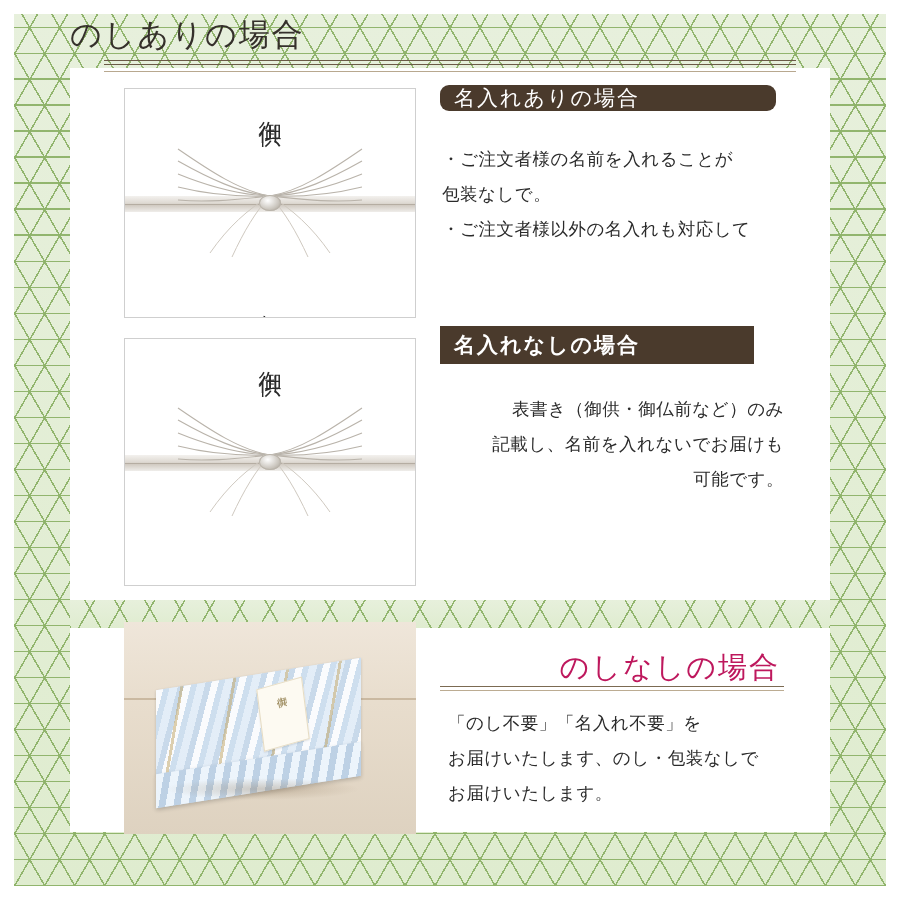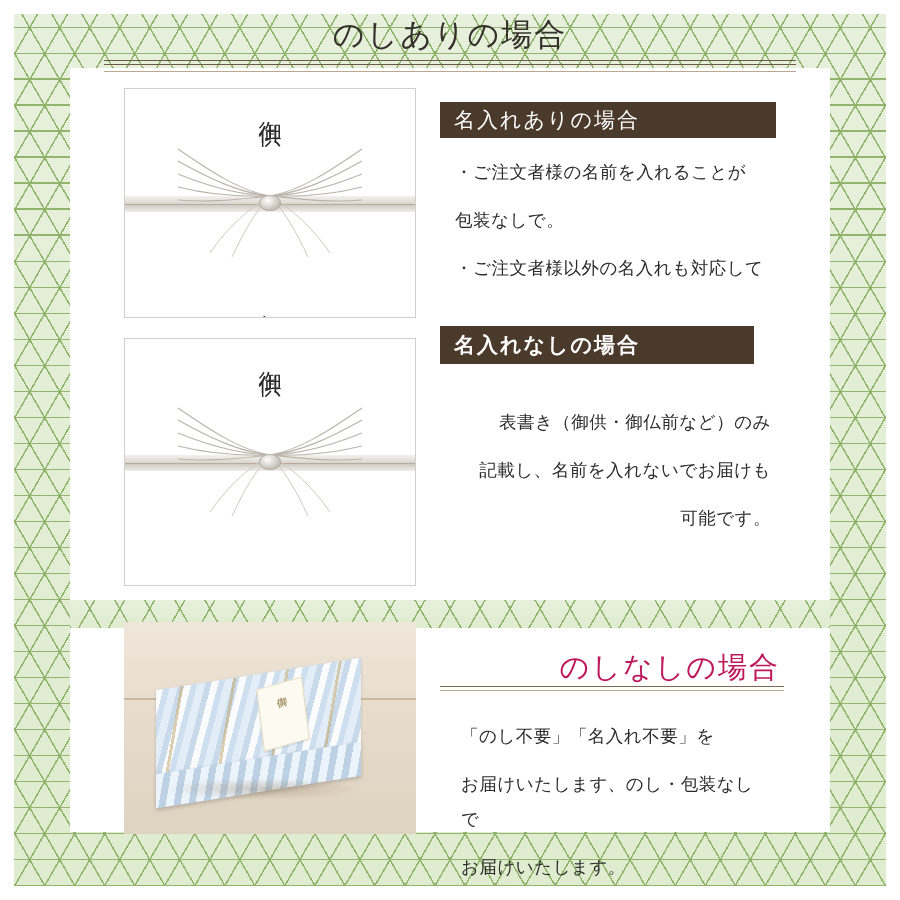--- a/index.html
+++ b/index.html
@@ -45,21 +45,21 @@
     height: 764px;
     background: #ffffff;
   }
 
   
   .title-wrap {
     position: absolute;
     left: 70px;
     top: 16px;
     width: 760px;
-    text-align: center;
+    text-align: left;
   }
   .main-title {
     font-size: 31px;
     letter-spacing: 2px;
     color: #35302b;
     font-weight: normal;
     margin: 0;
     line-height: 1.2;
   }
   .title-rules {
@@ -145,35 +145,35 @@
     position: absolute;
     background: #4a3a2c;
     color: #ffffff;
     font-size: 21px;
     letter-spacing: 2px;
     display: flex;
     align-items: center;
     padding-left: 14px;
     box-sizing: border-box;
   }
-  .brown-bar.b1 { left: 440px; top: 102px;  width: 336px; height: 36px; }
+  .brown-bar.b1 { left: 440px; top: 85px;  width: 336px; height: 26px; border-radius: 9px; }
   .brown-bar.b2 { left: 440px; top: 326px; width: 314px; height: 38px; font-weight: bold; }
 
   
   .body-text {
     position: absolute;
     font-size: 17.5px;
     line-height: 2.0;
     color: #2b2b2b;
     letter-spacing: 0.5px;
   }
   .body-text.t1 { left: 442px; top: 142px; width: 342px; }
   .body-text.t2 { left: 442px; top: 392px; width: 342px; text-align: right; }
   .body-text.t3 { left: 448px; top: 706px; width: 336px; }
-  .body-text p { margin: 13px; }
+  .body-text p { margin: 0; }
 
   
   .sub-title {
     position: absolute;
     left: 440px;
     top: 648px;
     width: 340px;
     font-size: 29px;
     letter-spacing: 2px;
     color: #be185d;

